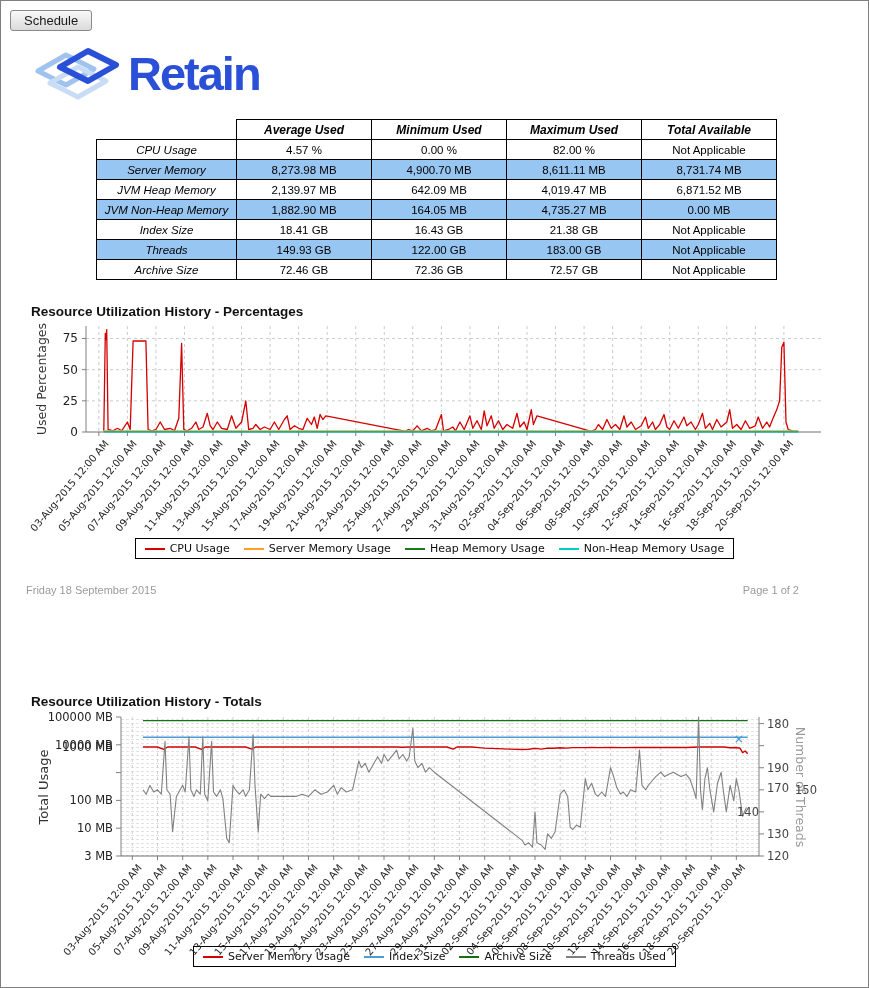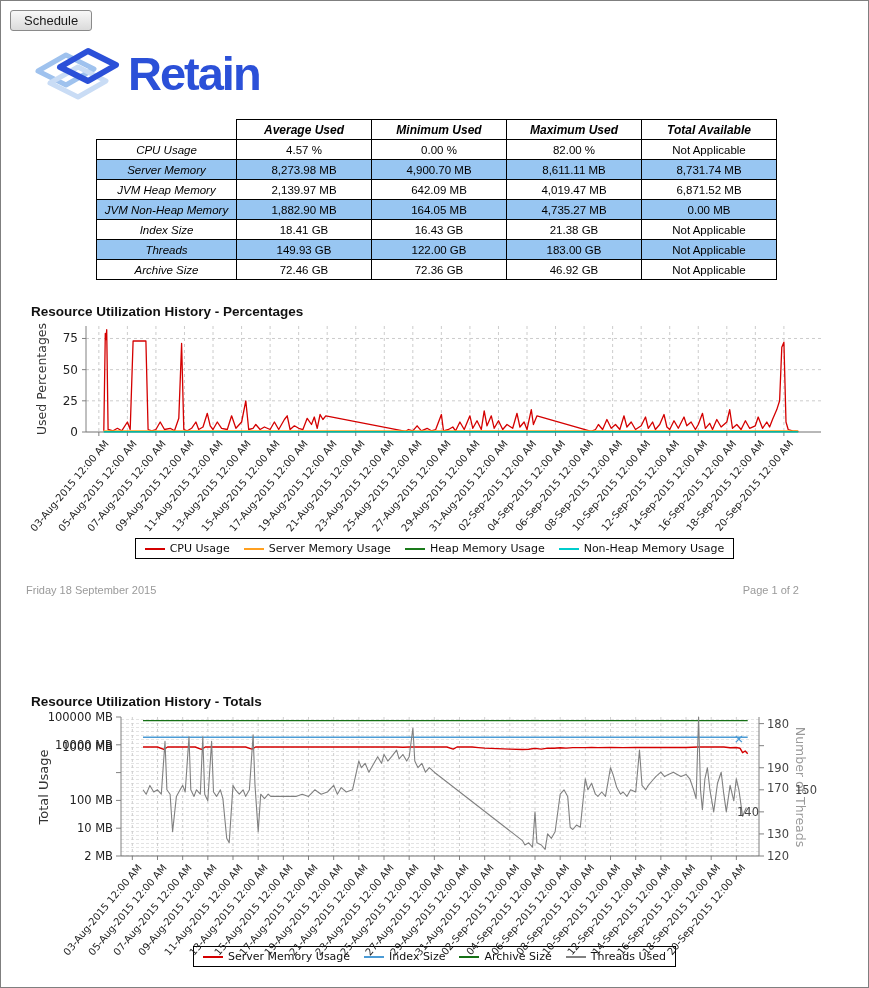--- a/index.html
+++ b/index.html
@@ -115,21 +115,21 @@
           <td class="lbl">Threads</td>
           <td>149.93 GB</td>
           <td>122.00 GB</td>
           <td>183.00 GB</td>
           <td>Not Applicable</td>
         </tr>
         <tr>
           <td class="lbl">Archive Size</td>
           <td>72.46 GB</td>
           <td>72.36 GB</td>
-          <td>46.92 GB</td>
+          <td>72.57 GB</td>
           <td>Not Applicable</td>
         </tr>
       </tbody>
   </table>
 
   <div class="chart-title" style="left:30px;top:303px;">Resource Utilization History - Percentages</div>
   <div class="axis-title" style="left:40px;top:378px;transform:translate(-50%,-50%) rotate(-90deg);">Used Percentages</div>
 
   <div class="chart-title" style="left:30px;top:693px;">Resource Utilization History - Totals</div>
   <div class="axis-title" style="left:42px;top:786px;transform:translate(-50%,-50%) rotate(-90deg);font-size:13px;">Total Usage</div>
@@ -392,21 +392,21 @@
       </div>
       <div class="xlab-anchor" style="left:728.8058252427185px;top:437px;">
         <div class="xlab">16-Sep-2015 12:00 AM</div>
       </div>
       <div class="xlab-anchor" style="left:757.3495145631067px;top:437px;">
         <div class="xlab">18-Sep-2015 12:00 AM</div>
       </div>
       <div class="xlab-anchor" style="left:785.8932038834951px;top:437px;">
         <div class="xlab">20-Sep-2015 12:00 AM</div>
       </div>
-      <div class="ytick" style="left:28px;top:848px;width:84px;font-size:11.5px;">2 MB</div>
+      <div class="ytick" style="left:28px;top:848px;width:84px;font-size:11.5px;">3 MB</div>
       <div class="ytick" style="left:28px;top:820.2px;width:84px;font-size:11.5px;">10 MB</div>
       <div class="ytick" style="left:28px;top:792.4px;width:84px;font-size:11.5px;">100 MB</div>
       <div class="ytick" style="left:28px;top:739px;width:84px;font-size:11.5px;">1000 MB</div>
       <div class="ytick" style="left:28px;top:736.8px;width:84px;font-size:11.5px;">10000 MB</div>
       <div class="ytick" style="left:28px;top:709px;width:84px;font-size:11.5px;">100000 MB</div>
       <div class="rtick" style="left:766px;top:848px;font-size:11.5px;">120</div>
       <div class="rtick" style="left:766px;top:825.936507936508px;font-size:11.5px;">130</div>
       <div class="rtick" style="left:736px;top:803.8730158730159px;font-size:11.5px;">140</div>
       <div class="rtick" style="left:766px;top:781.8095238095239px;font-size:11.5px;margin-left:28px;">150</div>
       <div class="rtick" style="left:766px;top:759.7460317460318px;font-size:11.5px;">190</div>

